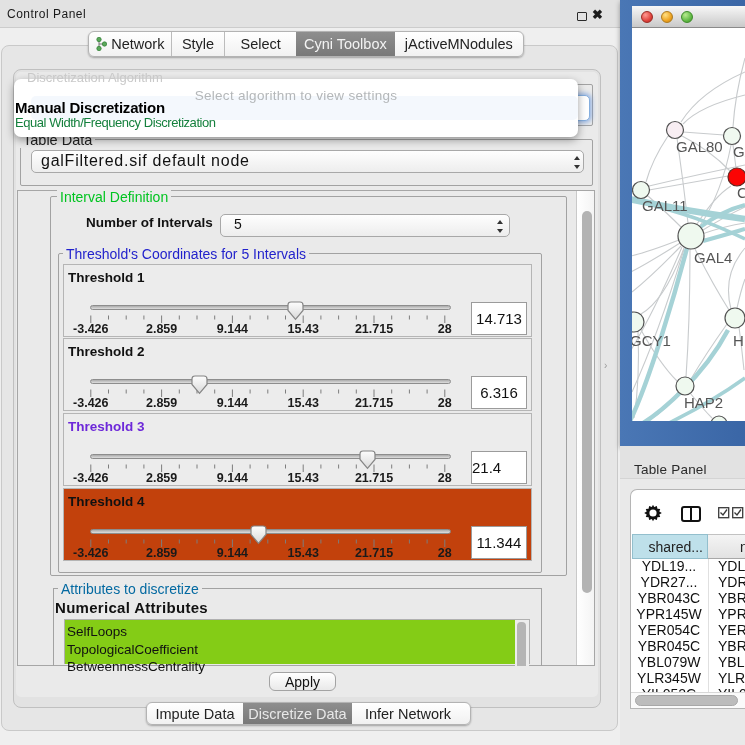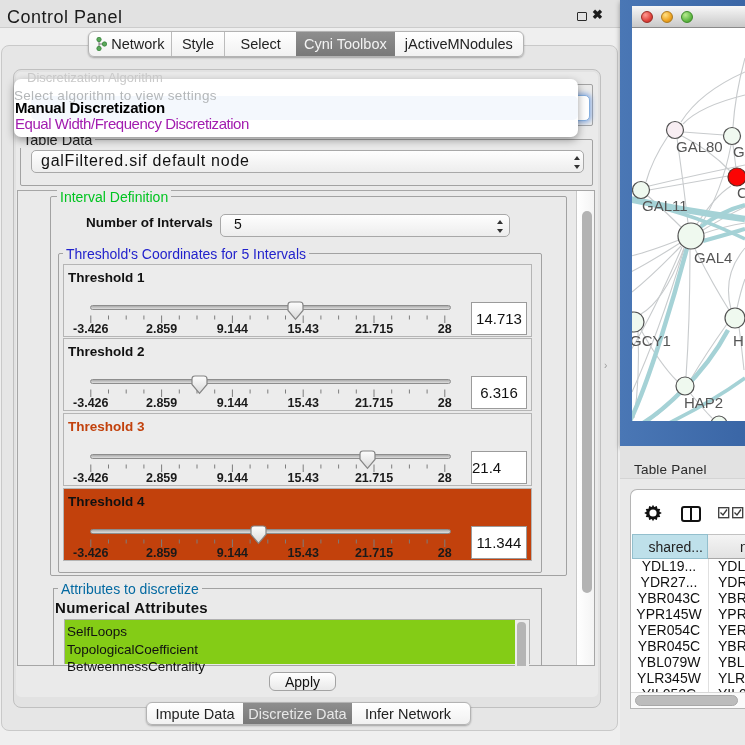--- a/index.html
+++ b/index.html
@@ -10,21 +10,21 @@
   .gtitle { position:absolute; font-size:12px; background:#eaeaea; padding:0 3px; white-space:nowrap; }
   .fieldset { position:absolute; border:1px solid #a2a2a2; border-radius:2px; }
 </style>
 </head>
 <body>
 <div id="stage">
 
   <div class="abs" style="left:0;top:0;width:620px;height:745px;background:#efefef;">
 
     <div class="abs" style="left:0;top:0;width:620px;height:28px;background:#e2e2e2;border-bottom:1px solid #cccccc;"></div>
-    <div class="abs" style="left:7px;top:7px;font-size:18px;letter-spacing:0.5px;color:#1a1a1a;">Control Panel</div>
+    <div class="abs" style="left:7px;top:7px;font-size:12px;letter-spacing:0.5px;color:#1a1a1a;">Control Panel</div>
     <div class="abs" style="left:577px;top:12px;width:10px;height:9px;border:1.6px solid #2a2a2a;border-radius:1px;"></div>
     <div class="abs" style="left:592px;top:7px;font-size:13px;font-weight:bold;color:#1c1c1c;">✖</div>
 
     <div class="abs" style="left:1px;top:45px;width:617px;height:686px;background:#e6e6e6;border:1px solid #c9c9c9;border-radius:8px;"></div>
 
     <div class="abs" style="left:13px;top:69px;width:588px;height:639px;background:#e2e2e2;border:1px solid #c0c0c0;border-radius:8px;"></div>
     <div class="abs" style="left:16px;top:72px;width:582px;height:625px;background:#eaeaea;border-radius:5px;"></div>
 
     <div class="fieldset" style="left:20px;top:84px;width:573px;height:42px;"></div>
 
@@ -142,21 +142,21 @@
             <linearGradient id="g338" x1="0" y1="0" x2="0" y2="1">
               <stop offset="0" stop-color="#fdfdfd"></stop>
               <stop offset="1" stop-color="#d9d9d9"></stop>
             </linearGradient>
           </defs>
         <path d="M4 1 L13 1 Q16 1 16 4 L16 9.5 L8.5 18.3 L1 9.5 L1 4 Q1 1 4 1 Z" fill="url(#g338)" stroke="#848484" stroke-width="1.2"></path>
       </svg>
       <div style="position:absolute;left:407px;top:37px;width:56px;height:33px;background:#fff;border:1px solid #9b9b9b;text-align:center;font-size:15px;line-height:32px;color:#111;">6.316</div>
     </div>
     <div class="abs" style="left:63px;top:413px;width:469px;height:73px;background:#ececec;border:1px solid #b5b5b5;">
-      <div style="position:absolute;left:4px;top:5px;font-size:13.5px;font-weight:bold;color:#c2410c;">Threshold 3</div>
+      <div style="position:absolute;left:4px;top:5px;font-size:13.5px;font-weight:bold;color:#6d28d9;">Threshold 3</div>
       <div style="position:absolute;left:26px;top:40px;width:361px;height:5px;background:linear-gradient(180deg,#ababab,#dedede);border:1px solid #8d8d8d;border-radius:3px;"></div>
       <svg width="362" height="9" viewBox="0 0 362 9" style="position:absolute;left:23px;top:50px;">
           <line x1="3.80" y1="0.5" x2="3.80" y2="8" stroke="#7d7d7d" stroke-width="1"></line>
           <line x1="21.50" y1="0.5" x2="21.50" y2="4.5" stroke="#7d7d7d" stroke-width="1"></line>
           <line x1="39.20" y1="0.5" x2="39.20" y2="4.5" stroke="#7d7d7d" stroke-width="1"></line>
           <line x1="56.90" y1="0.5" x2="56.90" y2="4.5" stroke="#7d7d7d" stroke-width="1"></line>
           <line x1="74.60" y1="0.5" x2="74.60" y2="8" stroke="#7d7d7d" stroke-width="1"></line>
           <line x1="92.30" y1="0.5" x2="92.30" y2="4.5" stroke="#7d7d7d" stroke-width="1"></line>
           <line x1="110.00" y1="0.5" x2="110.00" y2="4.5" stroke="#7d7d7d" stroke-width="1"></line>
           <line x1="127.70" y1="0.5" x2="127.70" y2="4.5" stroke="#7d7d7d" stroke-width="1"></line>
@@ -242,23 +242,23 @@
       <div style="padding:3px 0 0 2px;line-height:17.6px;">SelfLoops<br>TopologicalCoefficient<br>BetweennessCentrality</div>
     </div>
     <div class="abs" style="left:515px;top:620px;width:14px;height:46px;background:#ededed;"></div>
     <div class="abs" style="left:517px;top:622px;width:9px;height:44px;background:#b5b5b5;border-radius:4px 4px 0 0;"></div>
 
     <div class="abs" style="left:269px;top:672px;width:67px;height:19px;background:linear-gradient(180deg,#ffffff,#e9e9e9);border:1px solid #a3a3a3;border-radius:6px;text-align:center;font-size:14px;line-height:18px;color:#111;">Apply</div>
 
     <div class="abs" style="left:14px;top:79px;width:564px;height:58px;background:#ffffff;border-radius:7px;box-shadow:0 3px 8px rgba(0,0,0,0.38);"></div>
     <div class="abs" style="left:31px;top:96px;width:547px;height:24px;background:rgba(205,222,246,0.22);border-radius:5px;"></div>
     <div class="abs" style="left:26px;top:70px;font-size:13px;color:#c9c9c9;background:transparent;padding:0 1px;">Discretization Algorithm</div>
-    <div class="abs" style="left:14px;top:88px;width:564px;font-size:13.5px;letter-spacing:0.3px;color:#b4b7b9;">Select algorithm to view settings</div>
+    <div class="abs" style="left:14px;top:88px;width:564px;text-align:center;font-size:13.5px;letter-spacing:0.3px;color:#b4b7b9;">Select algorithm to view settings</div>
     <div class="abs" style="left:15px;top:99px;font-size:15px;letter-spacing:-0.2px;font-weight:bold;color:#000;">Manual Discretization</div>
-    <div class="abs" style="left:15px;top:115px;font-size:15px;letter-spacing:-0.45px;color:#a21caf;">Equal Width/Frequency Discretization</div>
+    <div class="abs" style="left:15px;top:115px;font-size:13px;letter-spacing:-0.45px;color:#15803d;">Equal Width/Frequency Discretization</div>
 
     <div class="abs" style="left:88px;top:31px;width:436px;height:26px;border:1px solid #b3b3b3;border-radius:6px;background:linear-gradient(180deg,#ffffff,#f1f1f1);box-shadow:0 1px 2px rgba(0,0,0,0.3);display:flex;font-size:14.5px;color:#222;">
       <div style="width:83px;display:flex;align-items:center;justify-content:center;border-right:1px solid #bcbcbc;">
         <svg width="12" height="14" viewBox="0 0 12 14" style="margin-right:4px;">
           <line x1="4" y1="3" x2="4" y2="11" stroke="#777" stroke-width="1"></line>
           <line x1="4" y1="7" x2="9" y2="7" stroke="#777" stroke-width="1"></line>
           <circle cx="4" cy="2.5" r="2.2" fill="#5aa85a" stroke="#2e7d32" stroke-width="0.7"></circle>
           <circle cx="4" cy="11.5" r="2.2" fill="#5aa85a" stroke="#2e7d32" stroke-width="0.7"></circle>
           <circle cx="9.5" cy="7" r="2.2" fill="#5aa85a" stroke="#2e7d32" stroke-width="0.7"></circle>
         </svg>Network</div>

